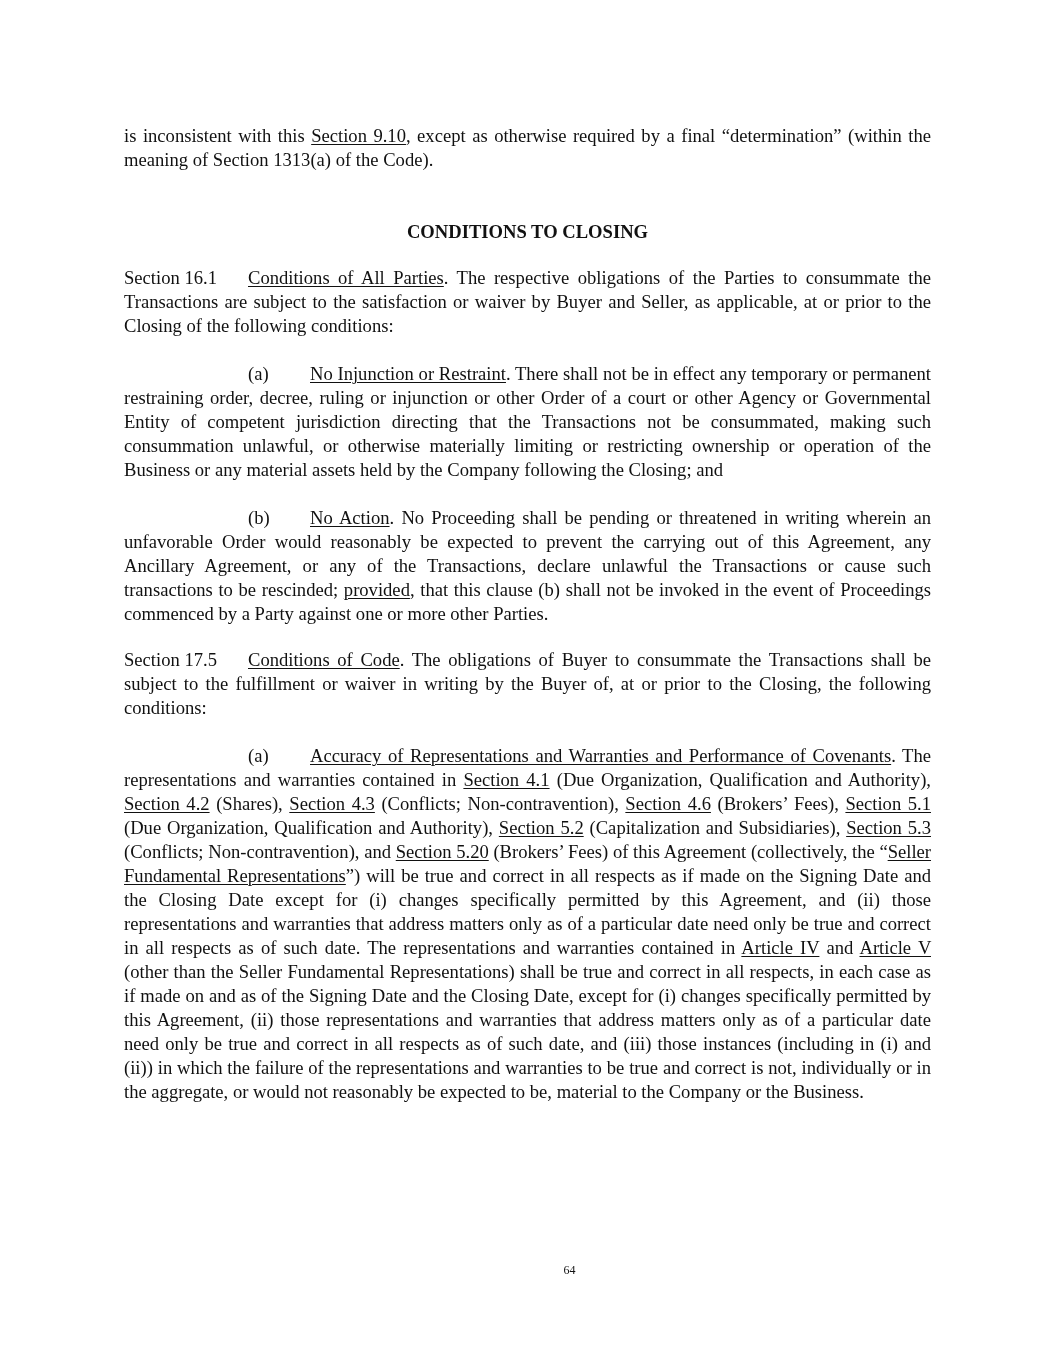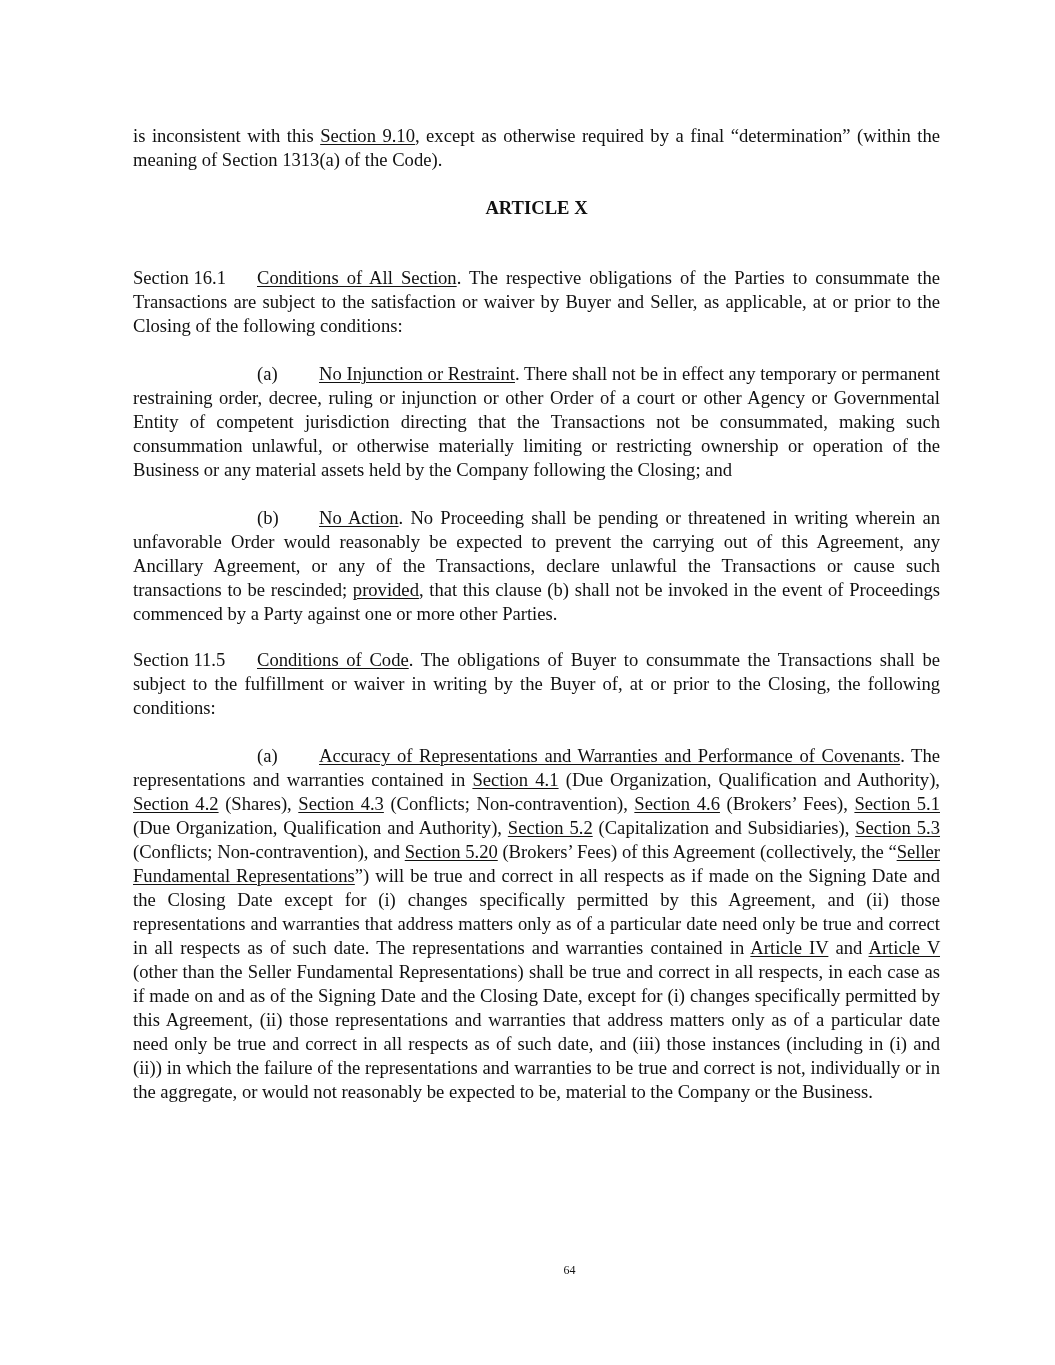--- a/index.html
+++ b/index.html
@@ -1,53 +1,52 @@
 <!DOCTYPE html>
 <html><head>
 <meta charset="utf-8">
 <style>
   html, body { margin: 0; padding: 0; background: #ffffff; }
   body { width: 1055px; height: 1365px; position: relative; overflow: hidden; }
   .page {
     position: absolute; left: 124px; top: 124px; width: 807px;
     font-family: "Liberation Serif", serif; font-size: 18.6px; line-height: 24px;
     color: #111111;
-    margin-left: 9px;
   }
   p { margin: 0; text-align: justify; }
   .u { text-decoration: underline; text-underline-offset: 2px; text-decoration-thickness: 1px; }
   .heading { text-align: center; font-weight: bold; margin: 0; }
   .gap-sm { height: 22px; }
   .gap-md { height: 24px; }
   .indent-label { display: inline-block; padding-left: 124px; width: 62px; }
   .sec-num { display: inline-block; width: 124px; }
   .page-number {
     position: absolute; left: 0; width: 1055px; top: 1263px; text-align: center;
     font-family: "Liberation Serif", serif; font-size: 12px; color: #111111; margin-left: 42px;
   }
 </style>
 </head>
 <body>
 
 <div class="page">
   <p><span>is inconsistent with this </span><span class="u">Section 9.10</span><span>, except as otherwise required by a final “determination” (within the meaning of Section 1313(a) of the Code).</span></p>
 
   <div class="gap-md"></div>
-  <p class="heading">ARTICLE X</p>
   <div class="gap-md"></div>
+  <p class="heading">CONDITIONS TO CLOSING</p>
   <div class="gap-sm"></div>
 
-  <p><span class="sec-num">Section 16.1</span><span class="u">Conditions of All Section</span><span>.  The respective obligations of the Parties to consummate the Transactions are subject to the satisfaction or waiver by Buyer and Seller, as applicable, at or prior to the Closing of the following conditions:</span></p>
+  <p><span class="sec-num">Section 16.1</span><span class="u">Conditions of All Parties</span><span>.  The respective obligations of the Parties to consummate the Transactions are subject to the satisfaction or waiver by Buyer and Seller, as applicable, at or prior to the Closing of the following conditions:</span></p>
   <div class="gap-md"></div>
 
   <p><span class="indent-label">(a)</span><span class="u">No Injunction or Restraint</span><span>.  There shall not be in effect any temporary or permanent restraining order, decree, ruling or injunction or other Order of a court or other Agency or Governmental Entity of competent jurisdiction directing that the Transactions not be consummated, making such consummation unlawful, or otherwise materially limiting or restricting ownership or operation of the Business or any material assets held by the Company following the Closing; and</span></p>
   <div class="gap-md"></div>
 
   <p><span class="indent-label">(b)</span><span class="u">No Action</span><span>.  No Proceeding shall be pending or threatened in writing wherein an unfavorable Order would reasonably be expected to prevent the carrying out of this Agreement, any Ancillary Agreement, or any of the Transactions, declare unlawful the Transactions or cause such transactions to be rescinded; </span><span class="u">provided</span><span>, that this clause (b) shall not be invoked in the event of Proceedings commenced by a Party against one or more other Parties.</span></p>
   <div class="gap-sm"></div>
 
-  <p><span class="sec-num">Section 11.5</span><span class="u">Conditions of Code</span><span>.  The obligations of Buyer to consummate the Transactions shall be subject to the fulfillment or waiver in writing by the Buyer of, at or prior to the Closing, the following conditions:</span></p>
+  <p><span class="sec-num">Section 17.5</span><span class="u">Conditions of Code</span><span>.  The obligations of Buyer to consummate the Transactions shall be subject to the fulfillment or waiver in writing by the Buyer of, at or prior to the Closing, the following conditions:</span></p>
   <div class="gap-md"></div>
 
   <p><span class="indent-label">(a)</span><span class="u">Accuracy of Representations and Warranties and Performance of Covenants</span><span>.  The representations and warranties contained in </span><span class="u">Section 4.1</span><span> (Due Organization, Qualification and Authority), </span><span class="u">Section 4.2</span><span> (Shares), </span><span class="u">Section 4.3</span><span> (Conflicts; Non-contravention), </span><span class="u">Section 4.6</span><span> (Brokers’ Fees), </span><span class="u">Section 5.1</span><span> (Due Organization, Qualification and Authority), </span><span class="u">Section 5.2</span><span> (Capitalization and Subsidiaries), </span><span class="u">Section 5.3</span><span> (Conflicts; Non-contravention), and </span><span class="u">Section 5.20</span><span> (Brokers’ Fees) of this Agreement (collectively, the “</span><span class="u">Seller Fundamental Representations</span><span>”) will be true and correct in all respects as if made on the Signing Date and the Closing Date except for (i) changes specifically permitted by this Agreement, and (ii) those representations and warranties that address matters only as of a particular date need only be true and correct in all respects as of such date.  The representations and warranties contained in </span><span class="u">Article IV</span><span> and </span><span class="u">Article V</span><span> (other than the Seller Fundamental Representations) shall be true and correct in all respects, in each case as if made on and as of the Signing Date and the Closing Date, except for (i) changes specifically permitted by this Agreement, (ii) those representations and warranties that address matters only as of a particular date need only be true and correct in all respects as of such date, and (iii) those instances (including in (i) and (ii)) in which the failure of the representations and warranties to be true and correct is not, individually or in the aggregate, or would not reasonably be expected to be, material to the Company or the Business.</span></p>
 </div>
 
 <div class="page-number">64</div>
 
 </body></html>

